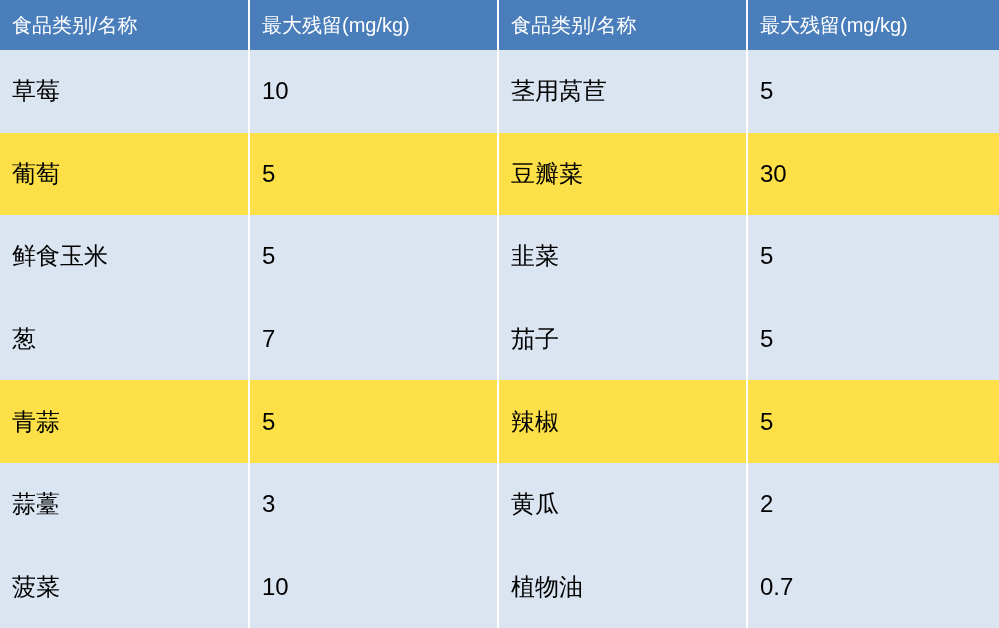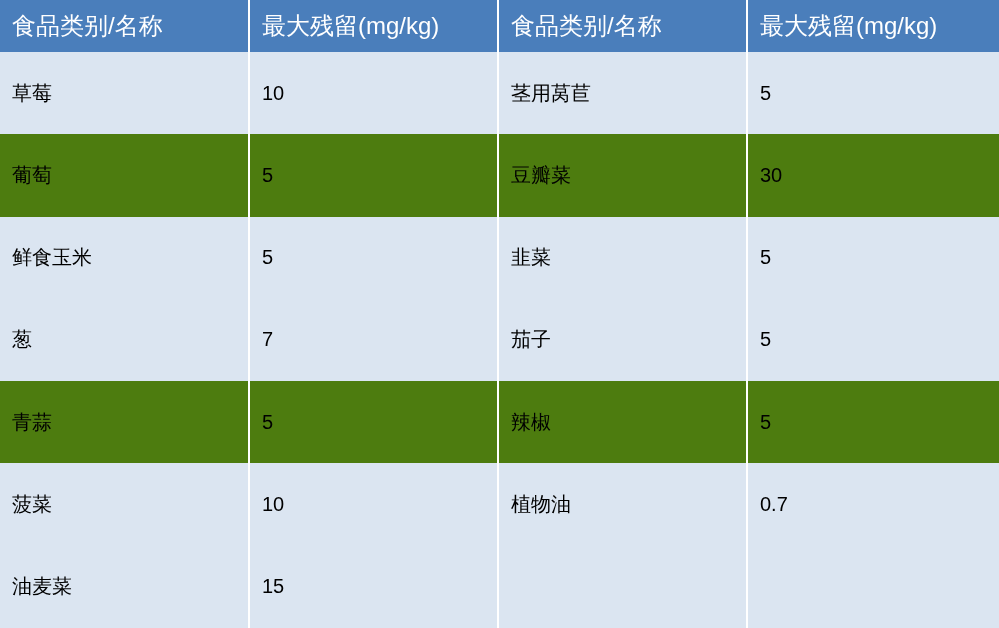--- a/index.html
+++ b/index.html
@@ -26,44 +26,44 @@
   }
   table.residue-table col.c0 { width: 249px; }
   table.residue-table col.c1 { width: 249px; }
   table.residue-table col.c2 { width: 249px; }
   table.residue-table col.c3 { width: 252px; }
 
   table.residue-table th {
     background: #4a7ebb;
     color: #ffffff;
     font-weight: normal;
-    font-size: 24px;
+    font-size: 20px;
     text-align: left;
     padding: 10px 12px;
     border-right: 2px solid #ffffff;
     vertical-align: middle;
     height: 50px;
     box-sizing: border-box;
   }
   table.residue-table th:last-child { border-right: none; }
 
   table.residue-table td {
-    font-size: 20px;
+    font-size: 24px;
     color: #000000;
     text-align: left;
     padding: 8px 12px;
     border-right: 2px solid #ffffff;
     vertical-align: middle;
     height: 52px;
     box-sizing: border-box;
   }
   table.residue-table td:last-child { border-right: none; }
 
   tr.band-a td { background: #dbe5f1; }
-  tr.band-b td { background: #4d7c0f; }
+  tr.band-b td { background: #fde047; }
 
   td.highlight { color: #ff0000; }
 </style>
 </head>
 <body>
 
 <div class="table-wrap">
   <table class="residue-table">
     <colgroup>
       <col class="c0">
@@ -104,26 +104,26 @@
           <td>茄子</td>
           <td>5</td>
         </tr>
         <tr class="band-b">
           <td>青蒜</td>
           <td>5</td>
           <td>辣椒</td>
           <td>5</td>
         </tr>
         <tr class="band-a">
+          <td>蒜薹</td>
+          <td>3</td>
+          <td>黄瓜</td>
+          <td>2</td>
+        </tr>
+        <tr class="band-a">
           <td>菠菜</td>
           <td>10</td>
           <td>植物油</td>
           <td>0.7</td>
-        </tr>
-        <tr class="band-a">
-          <td>油麦菜</td>
-          <td>15</td>
-          <td></td>
-          <td></td>
         </tr>
       </tbody>
   </table>
 </div>
 
 </body></html>

